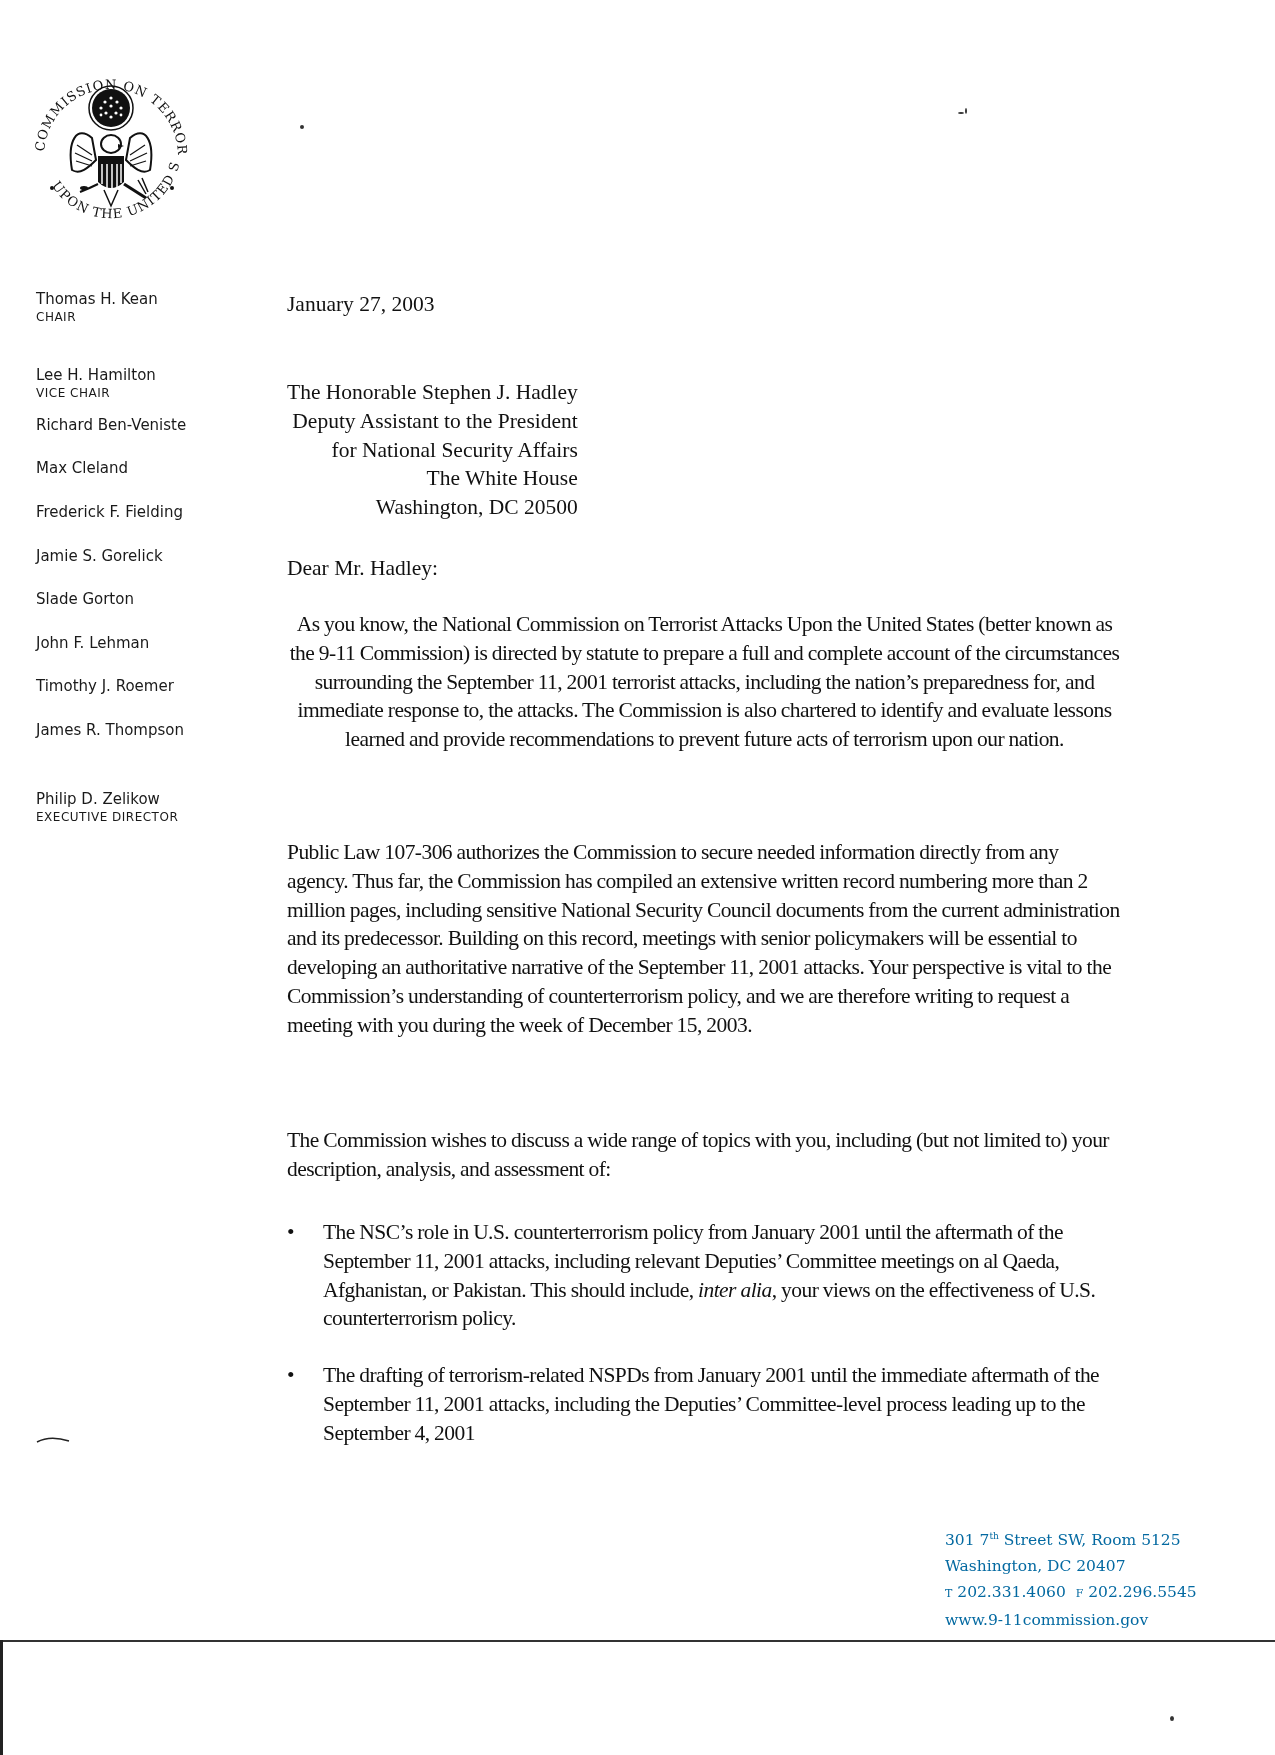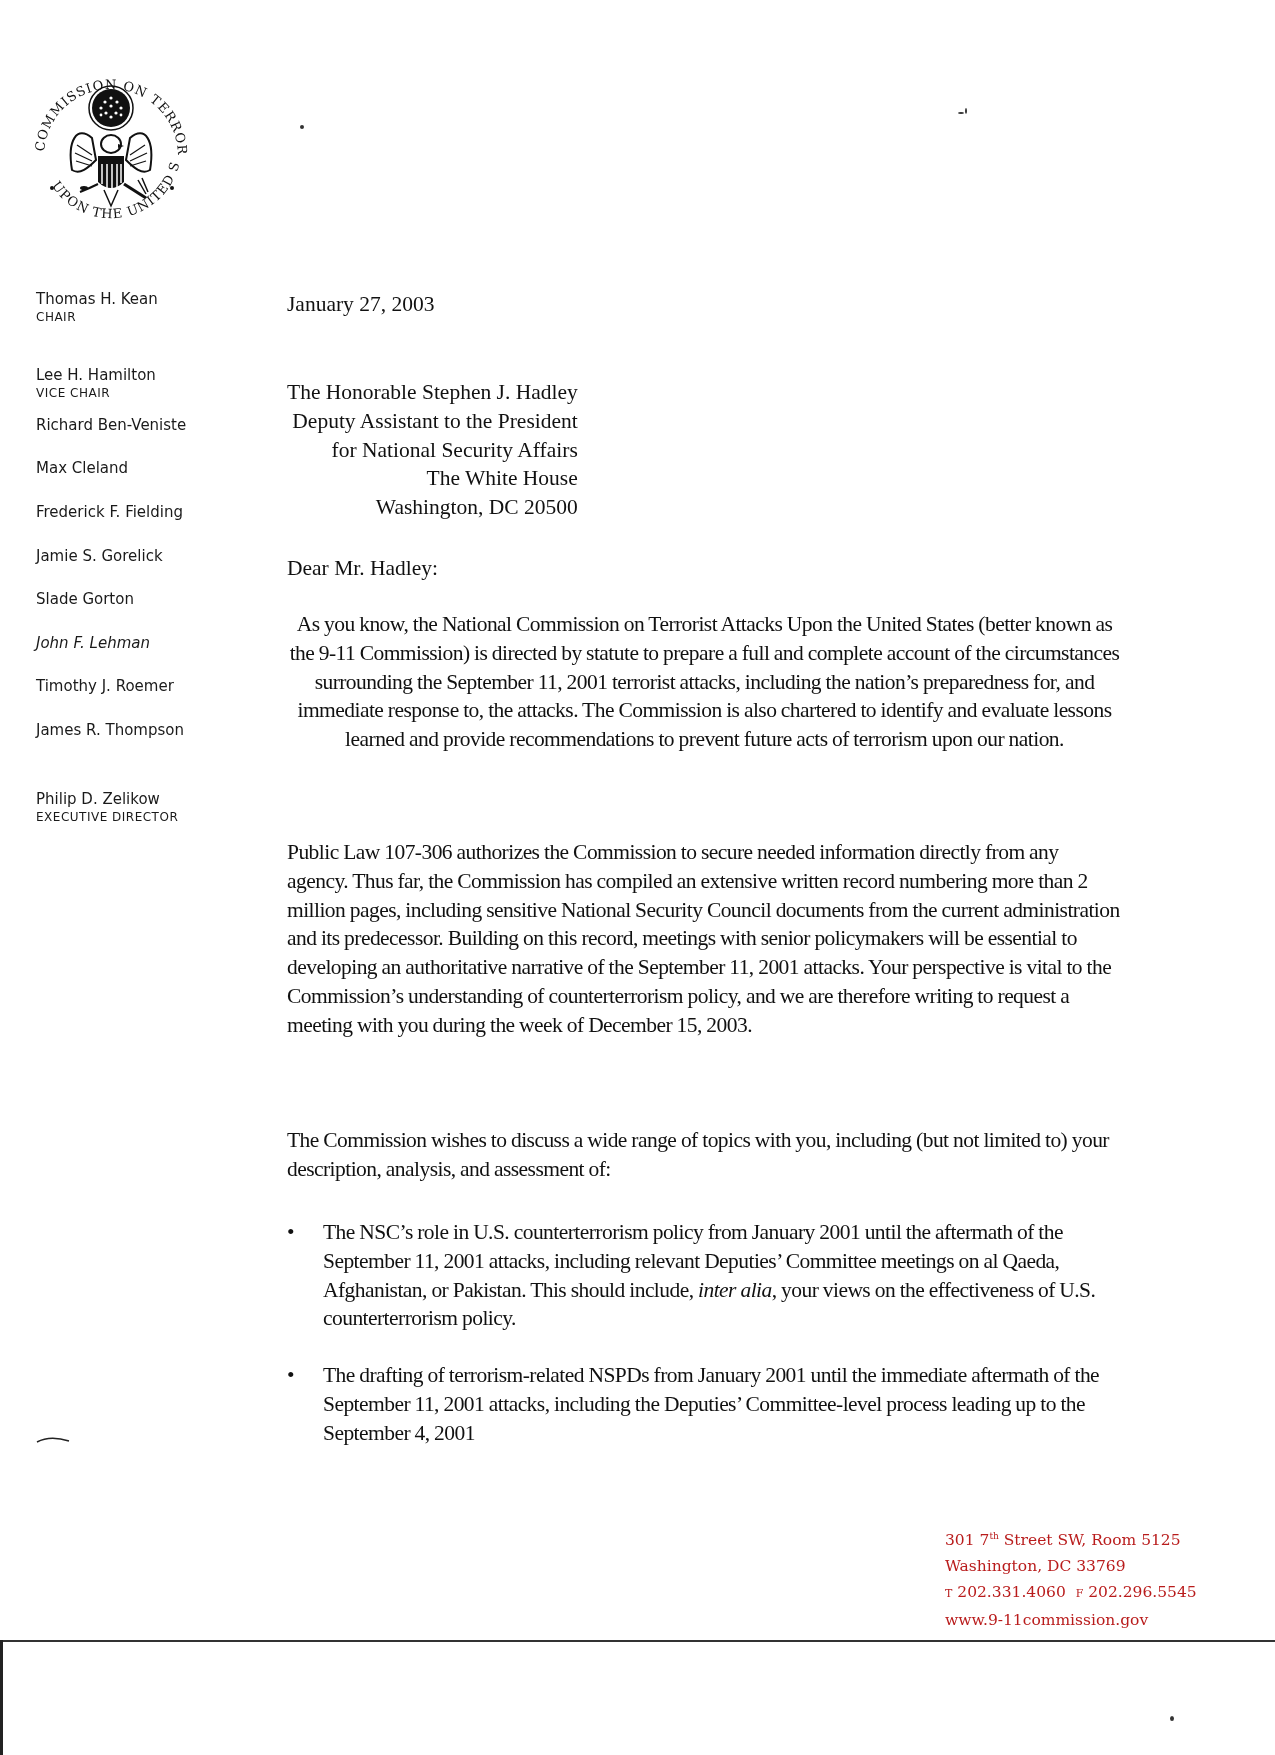--- a/index.html
+++ b/index.html
@@ -24,21 +24,21 @@
     .para { position: absolute; left: 0; width: 835px; margin: 0; }
     .p1 { top: 320px; letter-spacing: -0.55px; word-spacing: -0.3px; text-align: center; }
     .p2 { top: 548px; letter-spacing: -0.55px; word-spacing: -0.3px; }
     .p3 { top: 836px; letter-spacing: -0.55px; word-spacing: -0.3px; }
     .bullets { position: absolute; left: 0; top: 928px; width: 835px; margin: 0; padding: 0; list-style: none; }
     .bullet { position: relative; padding-left: 36px; letter-spacing: -0.55px; word-spacing: -0.3px; }
     .bullet + .bullet { margin-top: 28px; }
     .bullet .dot { position: absolute; left: 0; top: 0; }
     .bullet em { font-style: italic; }
     .footer-address { position: absolute; left: 945px; top: 1523px;
-      font-family: "DejaVu Serif", serif; font-size: 15.5px; line-height: 26px; color: #b91c1c; white-space: nowrap; }
+      font-family: "DejaVu Serif", serif; font-size: 15.5px; line-height: 26px; color: #0369a1; white-space: nowrap; }
     .footer-address sup { font-size: 9px; vertical-align: 6px; }
     .footer-address .sc { font-size: 11px; }
     .rule { position: absolute; left: 0; top: 1640px; width: 1275px; height: 2px; background: #333; }
     .left-edge { position: absolute; left: 0; top: 1640px; width: 3px; height: 115px; background: #222; }
     .speck { position: absolute; background: #333; border-radius: 50%; }
     .mark { position: absolute; left: 36px; top: 1436px; width: 34px; height: 8px; }
   </style>
 </head>
 <body>
 
@@ -123,21 +123,21 @@
   </div>
   <div class="member" style="top:213px;">
     <span class="name">Frederick F. Fielding</span>
   </div>
   <div class="member" style="top:257px;">
     <span class="name">Jamie S. Gorelick</span>
   </div>
   <div class="member" style="top:300px;">
     <span class="name">Slade Gorton</span>
   </div>
-  <div class="member" style="top:344px;font-style:italic;">
+  <div class="member" style="top:344px;">
     <span class="name">John F. Lehman</span>
   </div>
   <div class="member" style="top:387px;">
     <span class="name">Timothy J. Roemer</span>
   </div>
   <div class="member" style="top:431px;">
     <span class="name">James R. Thompson</span>
   </div>
   <div class="member" style="top:500px;">
     <span class="name">Philip D. Zelikow</span>
@@ -169,21 +169,21 @@
     </li>
     <li class="bullet">
       <span class="dot">•</span>
       <span>The drafting of terrorism-related NSPDs from January 2001 until the immediate aftermath of the September 11, 2001 attacks, including the Deputies’ Committee-level process leading up to the September 4, 2001</span>
     </li>
   </ul>
 </div>
 
 <div class="footer-address">
   <div><span>301 7</span><sup>th</sup><span> Street SW, Room 5125</span></div>
-  <div>Washington, DC 33769</div>
+  <div>Washington, DC 20407</div>
   <div>
     <span class="sc">T</span>
     <span>202.331.4060</span>
     &nbsp;<span class="sc">F</span>
     <span>202.296.5545</span>
   </div>
   <div>www.9-11commission.gov</div>
 </div>
 
 <div class="rule"></div>

